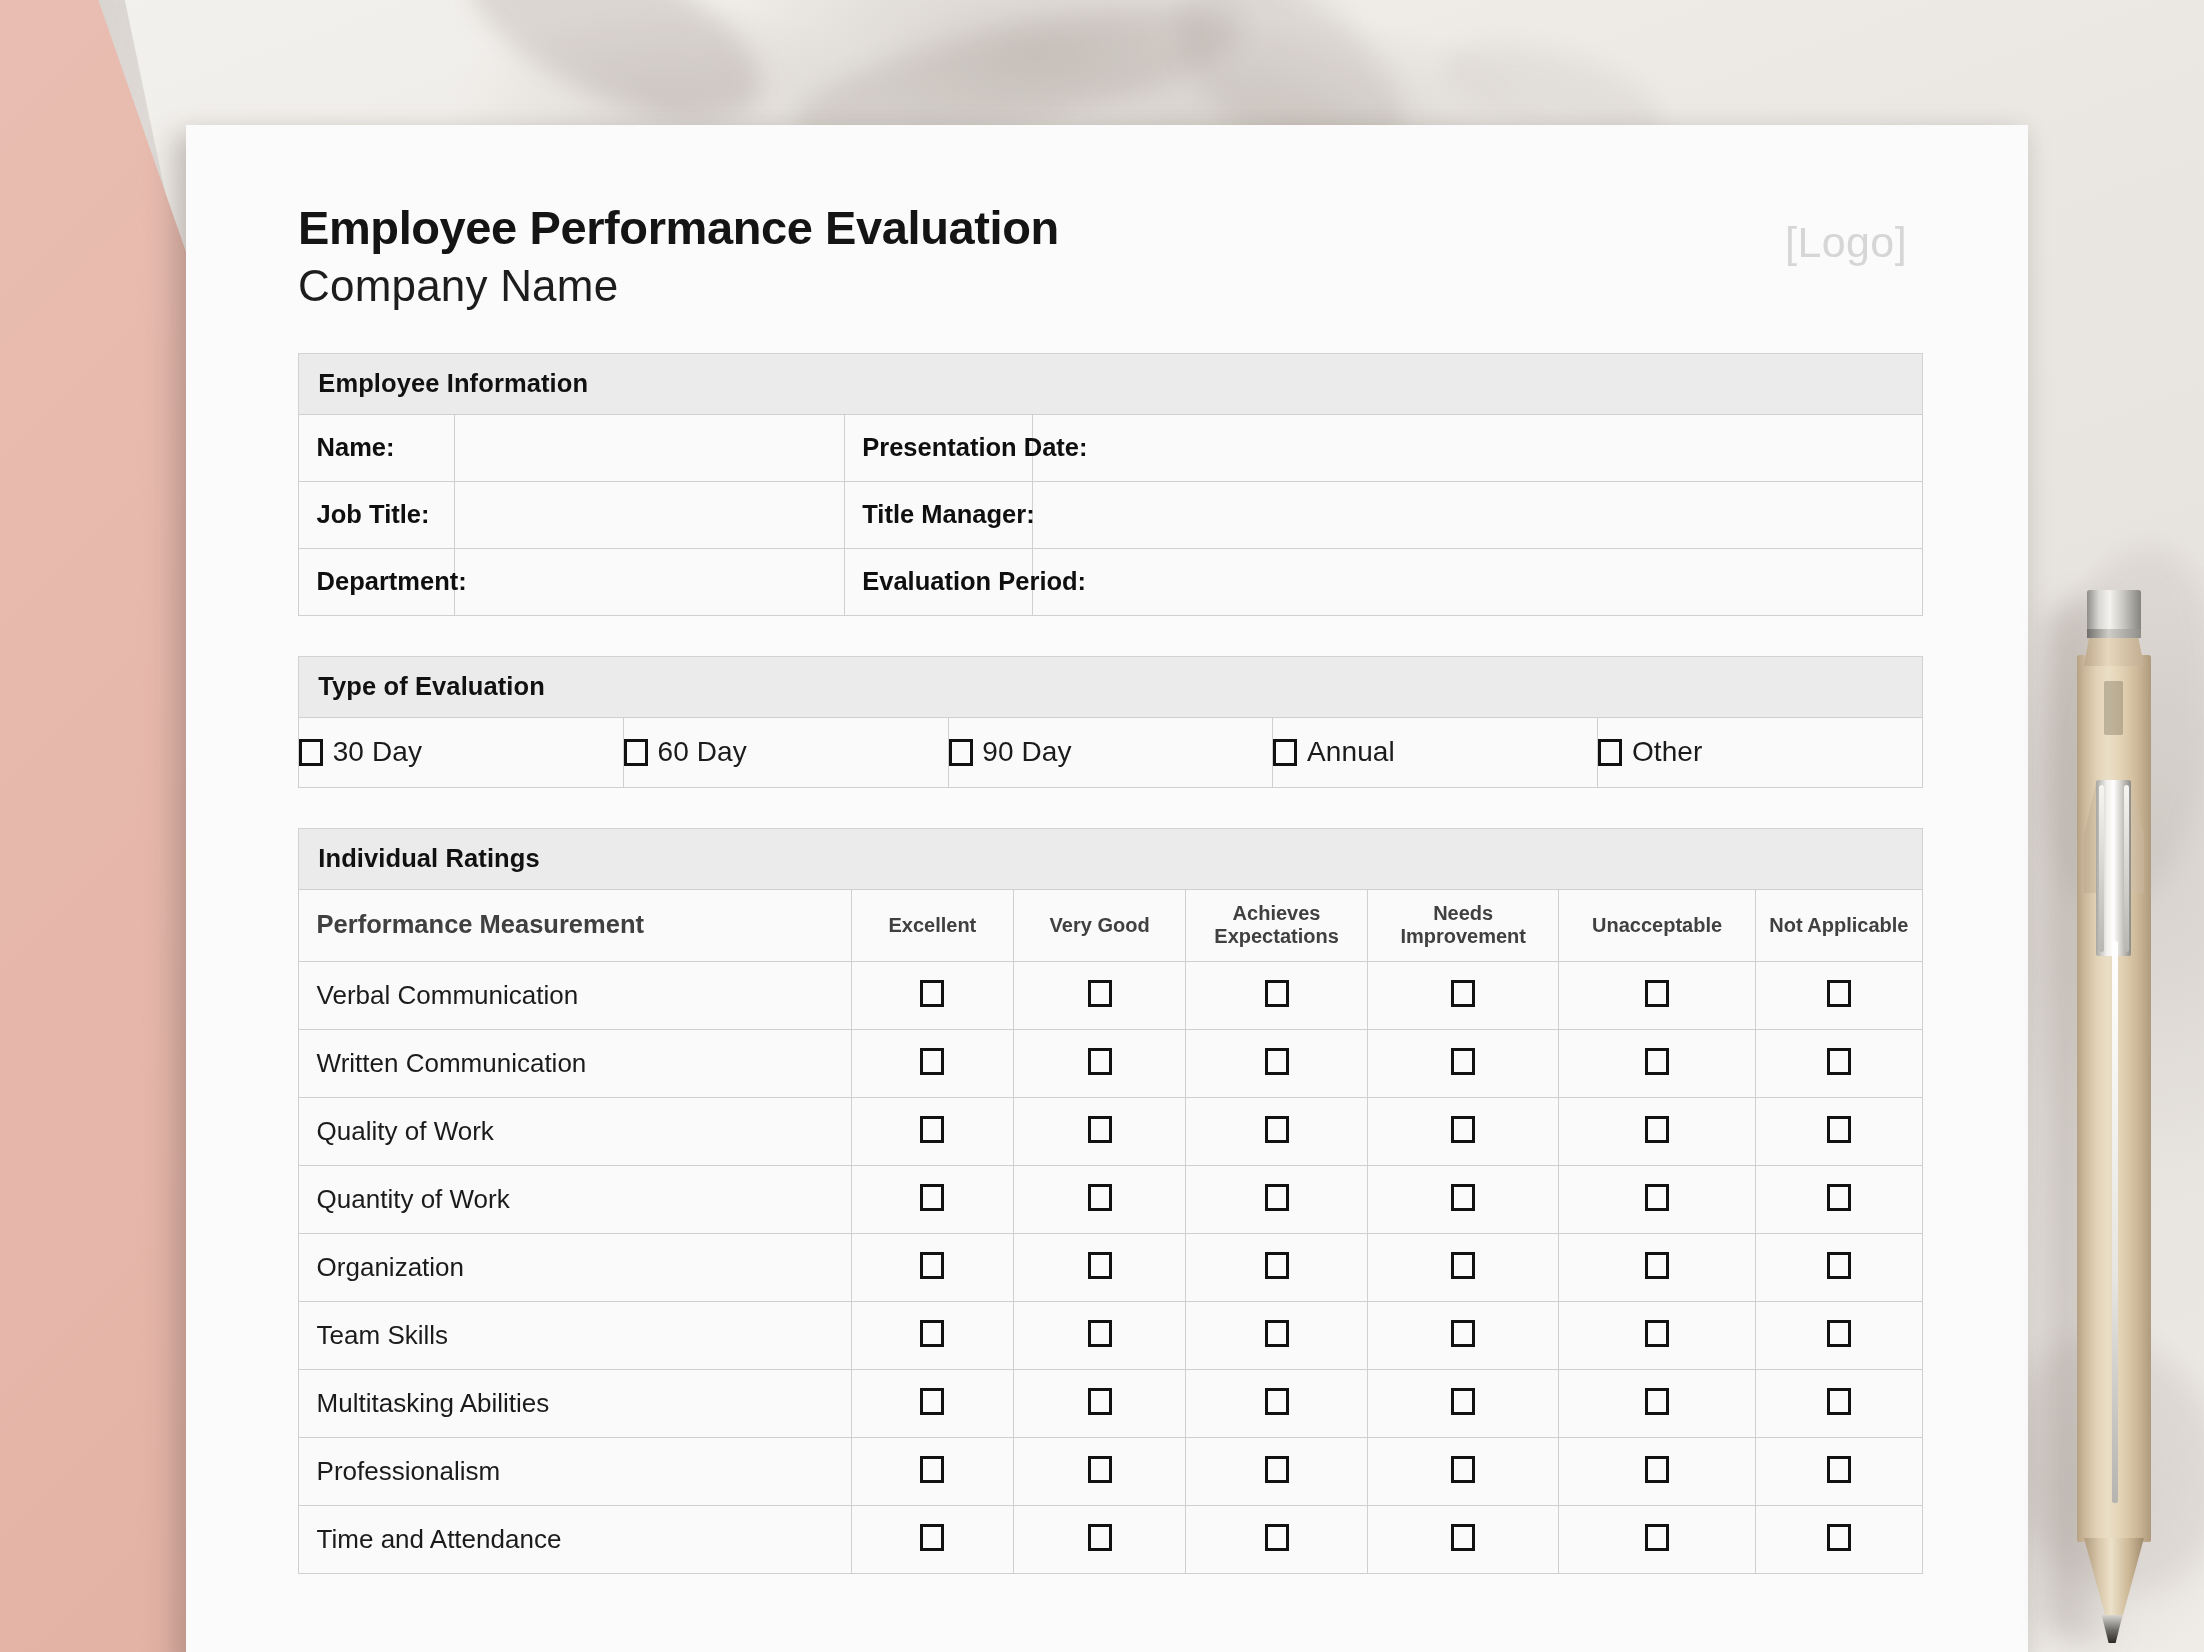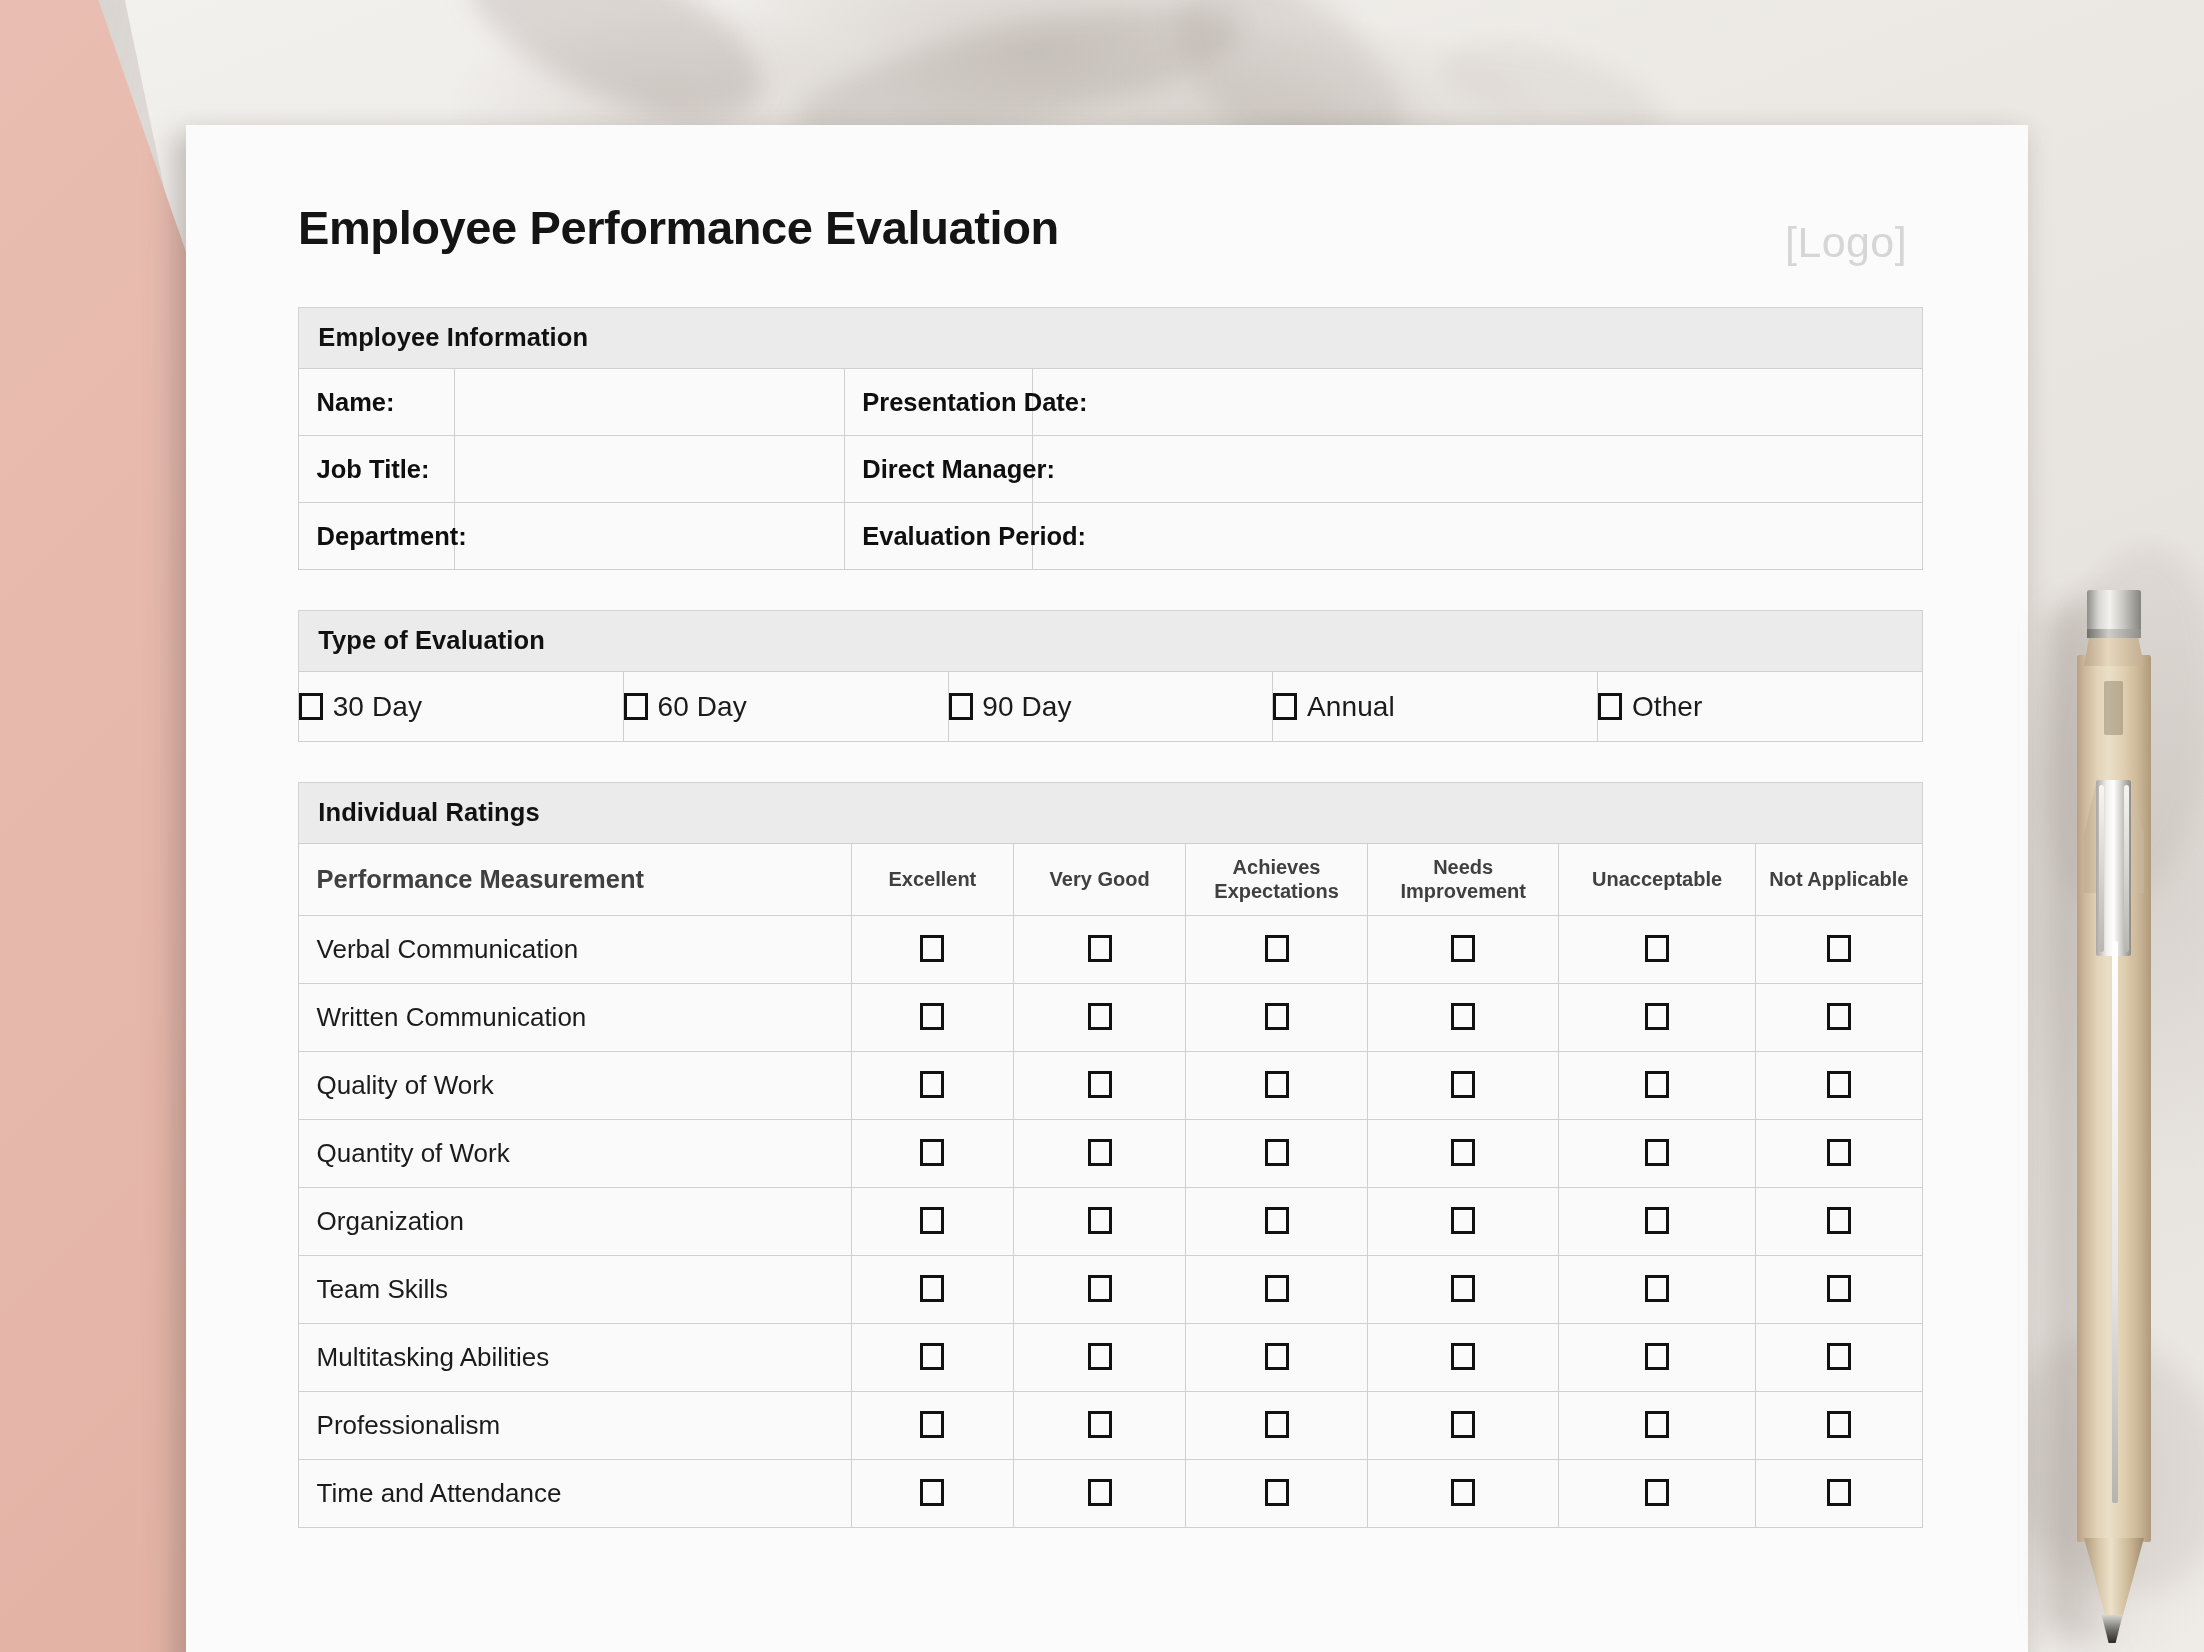--- a/index.html
+++ b/index.html
@@ -326,20 +326,21 @@
 
   <div class="blush-shadow"></div>
   <div class="blush"></div>
 
   <div class="paper">
     <div class="page-inner">
 
       <div class="header">
         <div class="titles">
           <div class="doc-title">Employee Performance Evaluation</div>
+          <div class="company-name">Company Name</div>
         </div>
         <div class="logo-slot">[Logo]</div>
       </div>
 
       <div class="section">
         <div class="section-head">Employee Information</div>
         <table class="info-table">
           <colgroup>
             <col style="width: 9.6%">
             <col style="width: 24.0%">
@@ -349,21 +350,21 @@
           <tbody>
             <tr>
               <td class="info-label">Name:</td>
               <td class="info-value"></td>
               <td class="info-label">Presentation Date:</td>
               <td class="info-value"></td>
             </tr>
             <tr>
               <td class="info-label">Job Title:</td>
               <td class="info-value"></td>
-              <td class="info-label">Direct Manager:</td>
+              <td class="info-label">Title Manager:</td>
               <td class="info-value"></td>
             </tr>
             <tr>
               <td class="info-label">Department:</td>
               <td class="info-value"></td>
               <td class="info-label">Evaluation Period:</td>
               <td class="info-value"></td>
             </tr>
           </tbody>
         </table>

